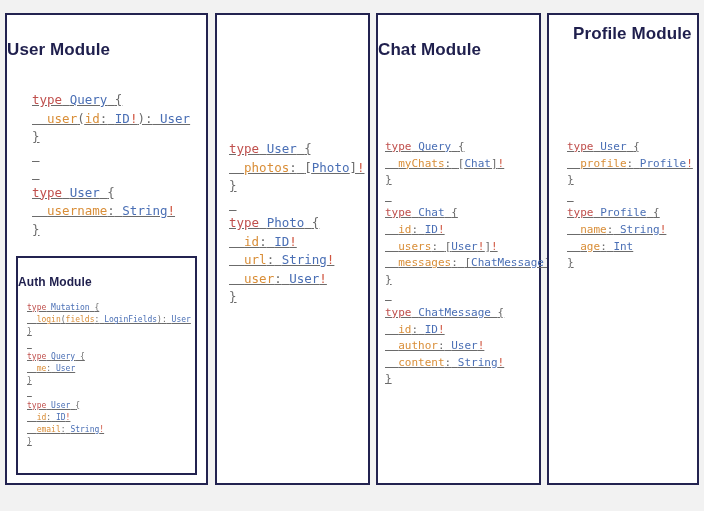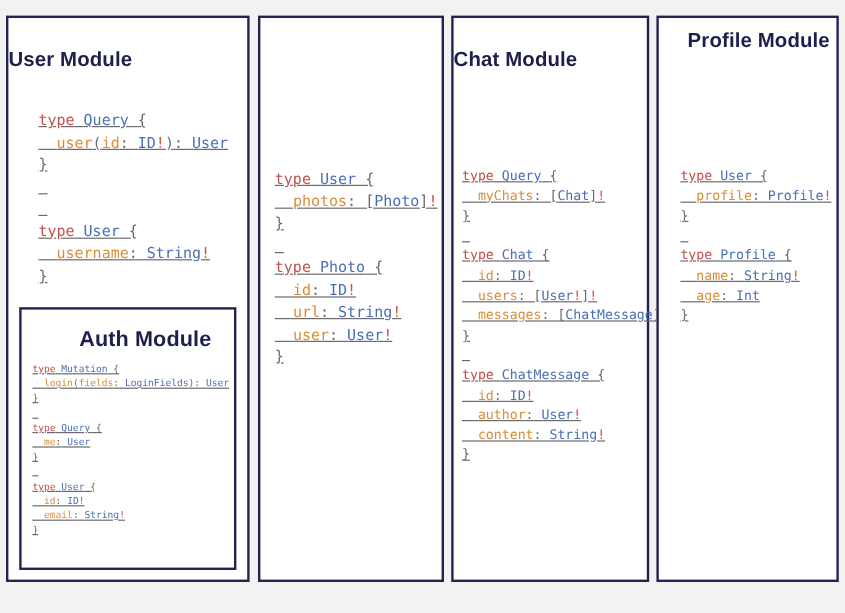--- a/index.html
+++ b/index.html
@@ -18,21 +18,21 @@
     border:2px solid #232350;
     box-sizing:border-box;
   }
   .panel-title{
     text-align:left;
     font-weight:bold;
     color:#1f1f4d;
     letter-spacing:0.1px;
   }
   .title-lg{font-size:17px;line-height:20px;}
-  .title-sm{font-size:18px;line-height:15px;padding-left:48px;}
+  .title-sm{font-size:12px;line-height:15px;}
 
   .code{
     font-family:"DejaVu Sans Mono","Liberation Mono",monospace;
     white-space:pre;
     color:#6b6b6b;
     text-decoration:underline;
   }
   .code-lg{font-size:12.5px;line-height:18.5px;}
   .code-md{font-size:11px;line-height:16.6px;}
   .code-xs{font-size:8px;line-height:12.2px;}

